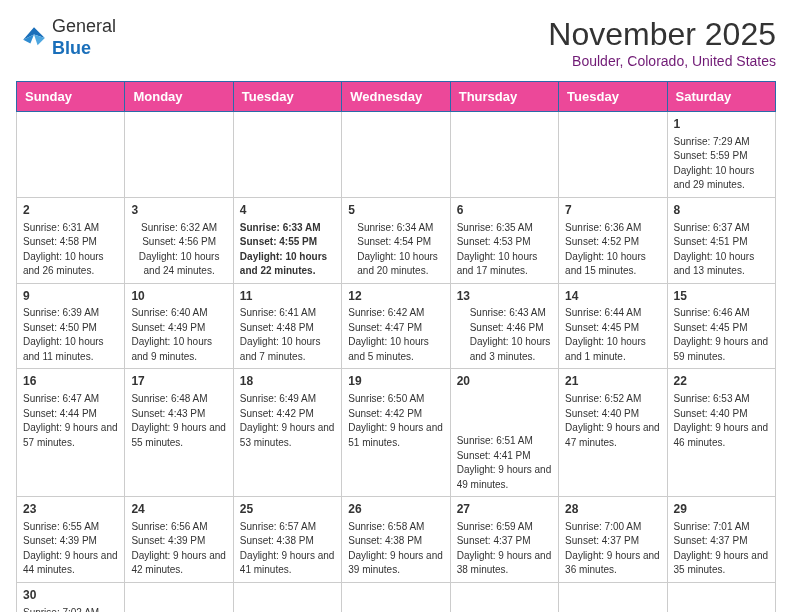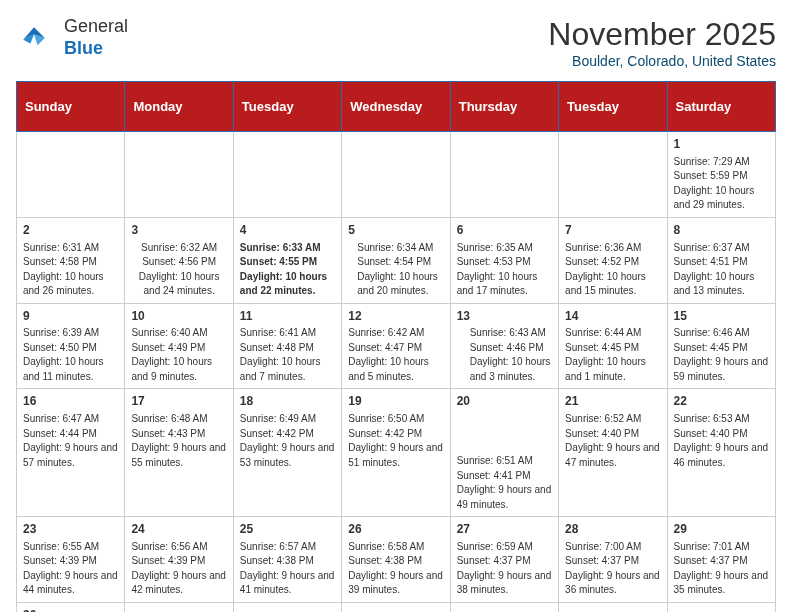--- a/index.html
+++ b/index.html
@@ -12,21 +12,21 @@
     }
     .header-area {
       display: flex;
       justify-content: space-between;
       align-items: flex-start;
       margin-bottom: 12px;
     }
     .logo {
       display: flex;
       align-items: center;
-      gap: 12px;
+      gap: 0;
     }
     .logo-text {
       font-size: 18px;
       color: #333;
       line-height: 1.2;
     }
     .logo-text span {
       display: block;
     }
     .logo-blue { color: #1a6fba; font-weight: bold; }
@@ -37,32 +37,32 @@
     .title-area {
       text-align: right;
     }
     .month-title {
       font-size: 32px;
       color: #333;
       font-weight: normal;
     }
     .location {
       font-size: 14px;
-      color: #0c4a6e;
+      color: #701a75;
     }
     .calendar {
       width: 100%;
       border-collapse: collapse;
       border: 1px solid #ccc;
     }
     .calendar th {
-      background: #b91c1c;
+      background: #ec4899;
       color: #fff;
       text-align: left;
-      padding: 17px 8px;
+      padding: 7px 8px;
       font-size: 13px;
       font-weight: bold;
       border: 1px solid #2a6aaa;
     }
     .calendar td {
       vertical-align: top;
       border: 1px solid #ccc;
       padding: 4px 6px;
       width: calc(100% / 7);
       min-height: 72px;

